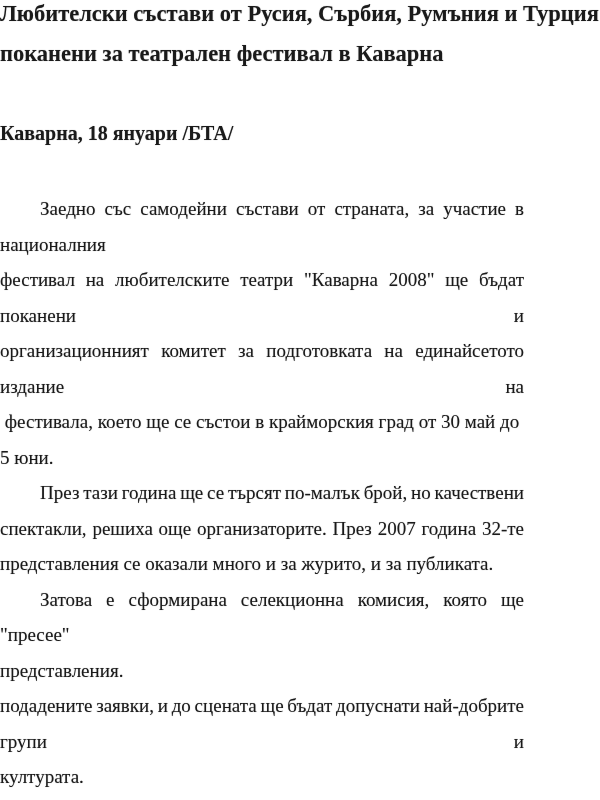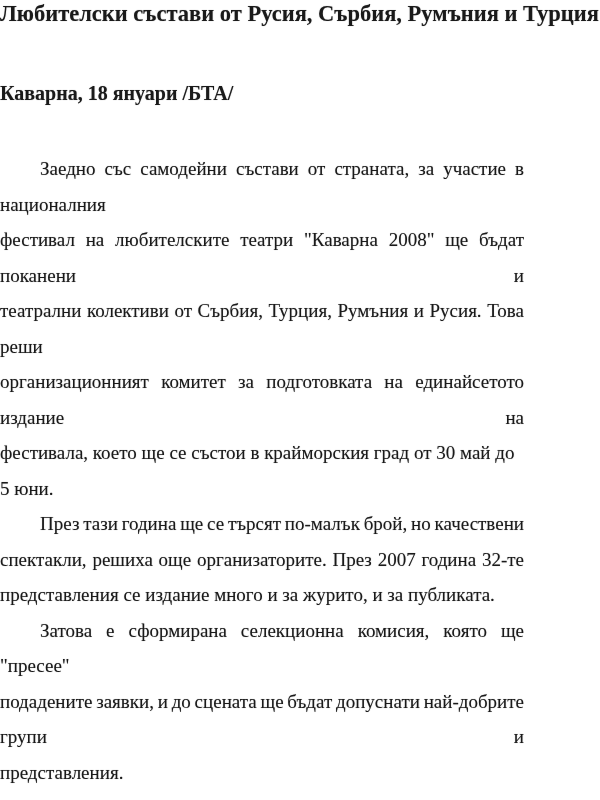--- a/index.html
+++ b/index.html
@@ -53,55 +53,55 @@
   }
   .line.just {
     text-align: justify;
     text-align-last: justify;
     word-spacing: -2px;
   }
   .line.indent {
     text-indent: 40px;
   }
   .line.last {
-    text-align: left;
+    text-align: center;
     text-align-last: left;
   }
 </style>
 </head>
 <body>
 
 <div class="doc">
 
   <h1 class="title">
     <div class="title-line">Любителски състави от Русия, Сърбия, Румъния и Турция са</div>
+    <div class="title-line">поканени за театрален фестивал в Каварна</div>
   </h1>
 
   <div class="dateline">Каварна, 18 януари /БТА/</div>
 
   <div class="bodytext">
 
     <div class="para">
       <div class="line indent just">Заедно със самодейни състави от страната, за участие в националния</div>
       <div class="line just">фестивал на любителските театри "Каварна 2008" ще бъдат поканени и</div>
-      <div class="line just">театрални колективи от Сърбия, Турция, Румъния и Русия. Това реши</div>
       <div class="line just">организационният комитет за подготовката на единайсетото издание на</div>
       <div class="line last">фестивала, което ще се състои в крайморския град от 30 май до 5 юни.</div>
     </div>
 
     <div class="para">
       <div class="line indent just">През тази година ще се търсят по-малък брой, но качествени</div>
       <div class="line just">спектакли, решиха още организаторите. През 2007 година 32-те</div>
-      <div class="line last">представления се издание много и за журито, и за публиката.</div>
+      <div class="line last">представления се оказали много и за журито, и за публиката.</div>
     </div>
 
     <div class="para">
       <div class="line indent just">Затова е сформирана селекционна комисия, която ще "пресее"</div>
+      <div class="line last">представления.</div>
       <div class="line just">подадените заявки, и до сцената ще бъдат допуснати най-добрите групи и</div>
-      <div class="line last">представления.</div>
     </div>
 
 
     <div class="para">
       <div class="line last">културата.</div>
     </div>
 
   </div>
 
 </div>

